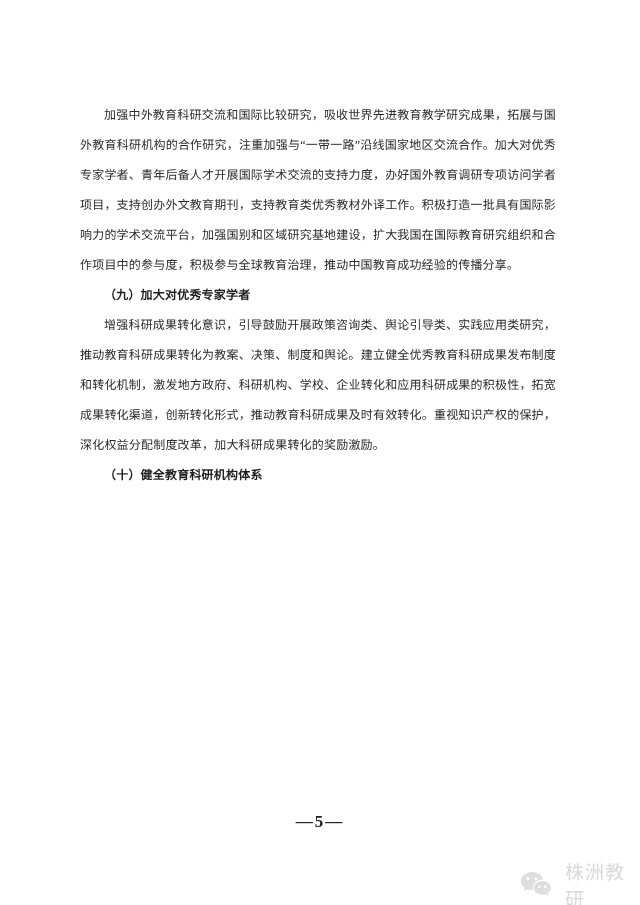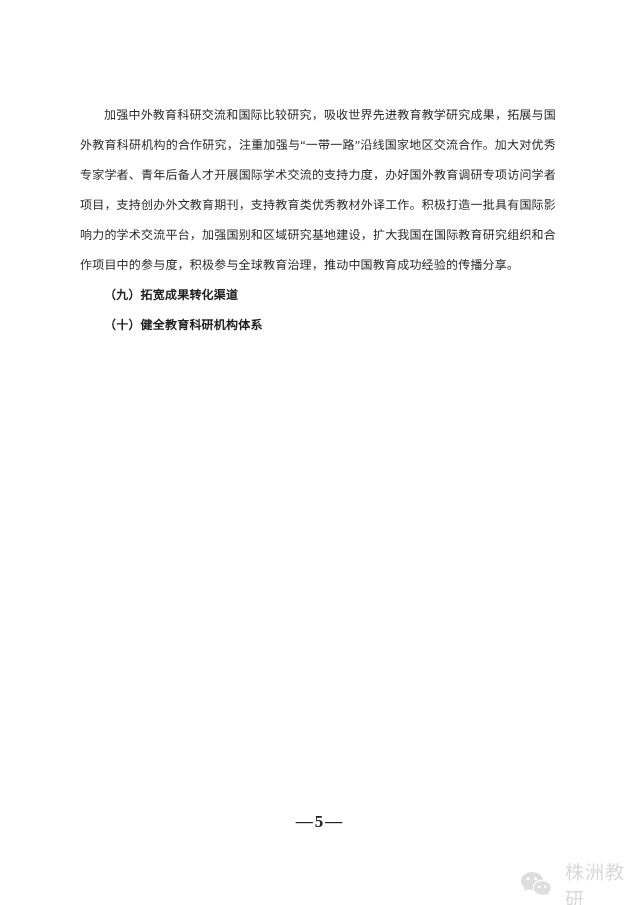--- a/index.html
+++ b/index.html
@@ -62,21 +62,22 @@
     align-items: center;
   }
 </style>
 </head>
 <body>
 
 <div class="page">
 
   <div class="content">
     <p class="body">加强中外教育科研交流和国际比较研究，吸收世界先进教育教学研究成果，拓展与国外教育科研机构的合作研究，注重加强与“一带一路”沿线国家地区交流合作。加大对优秀专家学者、青年后备人才开展国际学术交流的支持力度，办好国外教育调研专项访问学者项目，支持创办外文教育期刊，支持教育类优秀教材外译工作。积极打造一批具有国际影响力的学术交流平台，加强国别和区域研究基地建设，扩大我国在国际教育研究组织和合作项目中的参与度，积极参与全球教育治理，推动中国教育成功经验的传播分享。</p>
-    <p class="heading">（九）拓宽成果转化渠道</p>
+    <p class="heading">（九）加大对优秀专家学者</p>
+    <p class="body">增强科研成果转化意识，引导鼓励开展政策咨询类、舆论引导类、实践应用类研究，推动教育科研成果转化为教案、决策、制度和舆论。建立健全优秀教育科研成果发布制度和转化机制，激发地方政府、科研机构、学校、企业转化和应用科研成果的积极性，拓宽成果转化渠道，创新转化形式，推动教育科研成果及时有效转化。重视知识产权的保护，深化权益分配制度改革，加大科研成果转化的奖励激励。</p>
     <p class="heading">（十）健全教育科研机构体系</p>
   </div>
 
   <div class="page-number">—5—</div>
 
   <div class="watermark">
     <span class="wm-icon">
       <svg width="31" height="26" viewBox="0 0 32 27" aria-hidden="true">
         <path d="M12.3 1C6 1 .9 5.2.9 10.4c0 2.9 1.6 5.5 4.1 7.2l-1 3.3 3.7-1.9c1.4.5 3 .7 4.6.7.5 0 .9 0 1.4-.1-.3-.8-.4-1.7-.4-2.6 0-4.6 4.5-8.3 10-8.3h.7C22.8 4.1 18 1 12.3 1z" fill="#dedede"></path>
         <circle cx="8.2" cy="8.1" r="1.6" fill="#ffffff"></circle>

